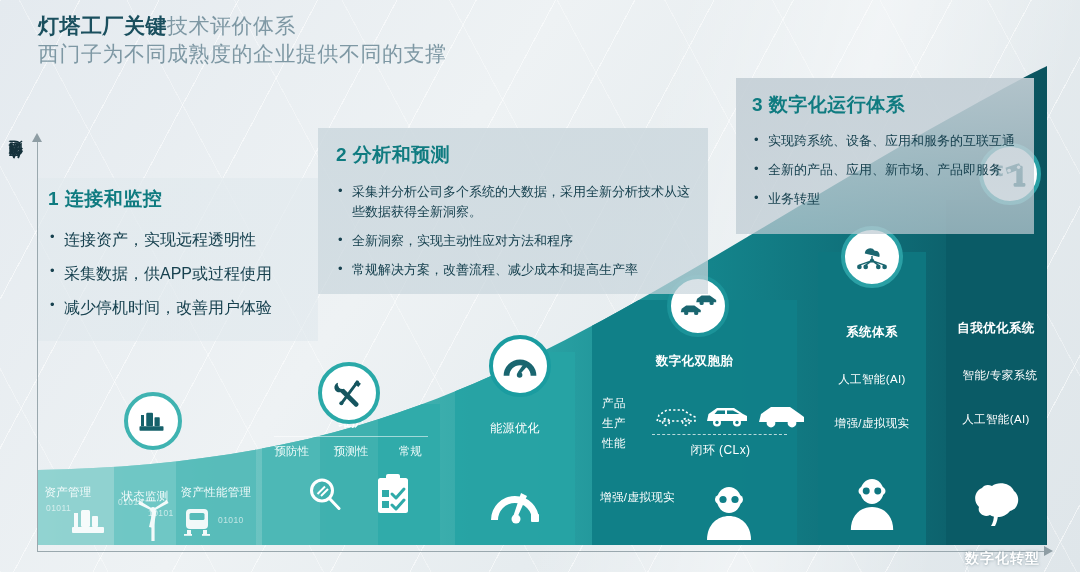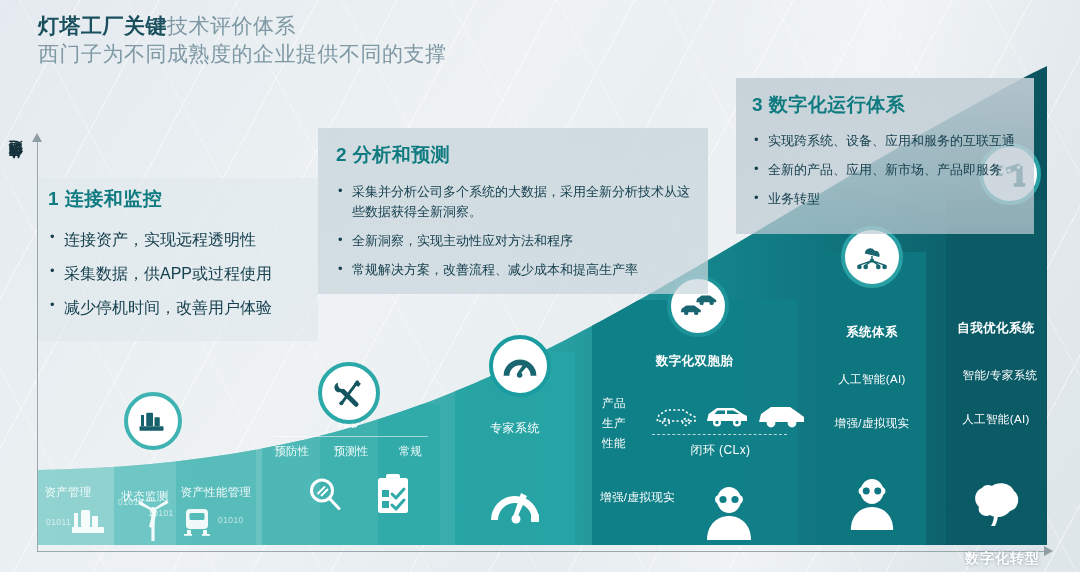--- a/index.html
+++ b/index.html
@@ -152,21 +152,21 @@
 
   <div class="y-axis"></div>
   <div class="y-arrow"></div>
   <div class="x-axis"></div>
   <div class="x-arrow"></div>
   <div class="y-label">价值的创造</div>
   <div class="x-label">数字化转型</div>
 
   <div class="g1" style="left:38px;width:60px;">
     <div class="lbl">资产管理</div>
-    <div class="bits" style="left:8px;bottom:18px;">01011</div>
+    <div class="bits" style="left:8px;bottom:32px;">01011</div>
     <svg class="icon-svg" style="position:absolute;left:32px;bottom:10px;" width="40" height="30" viewBox="0 0 40 30" fill="#ffffff" opacity="0.92">
       <rect x="4" y="8" width="4" height="14"></rect>
         <rect x="11" y="5" width="9" height="17" rx="1.5"></rect>
       <rect x="22" y="11" width="6" height="11" rx="1"></rect>
         <rect x="2" y="22" width="32" height="6" rx="1"></rect>
     </svg>
   </div>
 
   <div class="g1" style="left:114px;width:62px;top:436px;">
     <div class="lbl">状态监测</div>
@@ -210,21 +210,21 @@
       <rect x="4" y="5" width="30" height="35" rx="2.5"></rect>
       <rect x="12" y="1" width="14" height="7" rx="2"></rect>
       <rect x="8" y="17" width="7" height="7" fill="#2faaa9"></rect>
       <rect x="8" y="28" width="7" height="7" fill="#2faaa9"></rect>
       <path d="M18 21 l4 4 l8 -9" stroke="#2faaa9" stroke-width="3" fill="none" stroke-linecap="round" stroke-linejoin="round"></path>
       <path d="M18 32 l4 4 l8 -9" stroke="#2faaa9" stroke-width="3" fill="none" stroke-linecap="round" stroke-linejoin="round"></path>
     </svg>
   </div>
 
   <div style="position:absolute;left:455px;top:352px;width:120px;height:194px;">
-    <div class="collbl" style="left:0;right:0;top:68px;">专家系统</div>
+    <div class="collbl" style="left:0;right:0;top:68px;">能源优化</div>
     <svg class="icon-svg" style="position:absolute;left:32px;bottom:18px;" width="56" height="44" viewBox="0 0 56 44" fill="#ffffff">
       <path d="M4 36 A24 24 0 0 1 52 36 L45 36 A17 17 0 0 0 11 36 Z"></path>
       <path d="M30 34 L40 12 L34 9 L26 33 Z"></path>
       <circle cx="29" cy="35" r="4.5"></circle>
       <rect x="44" y="30" width="8" height="8" rx="1"></rect>
     </svg>
   </div>
 
   <div style="position:absolute;left:592px;top:308px;width:205px;height:246px;">
     <div class="collbl bold" style="left:0;right:0;top:45px;">数字化双胞胎</div>

